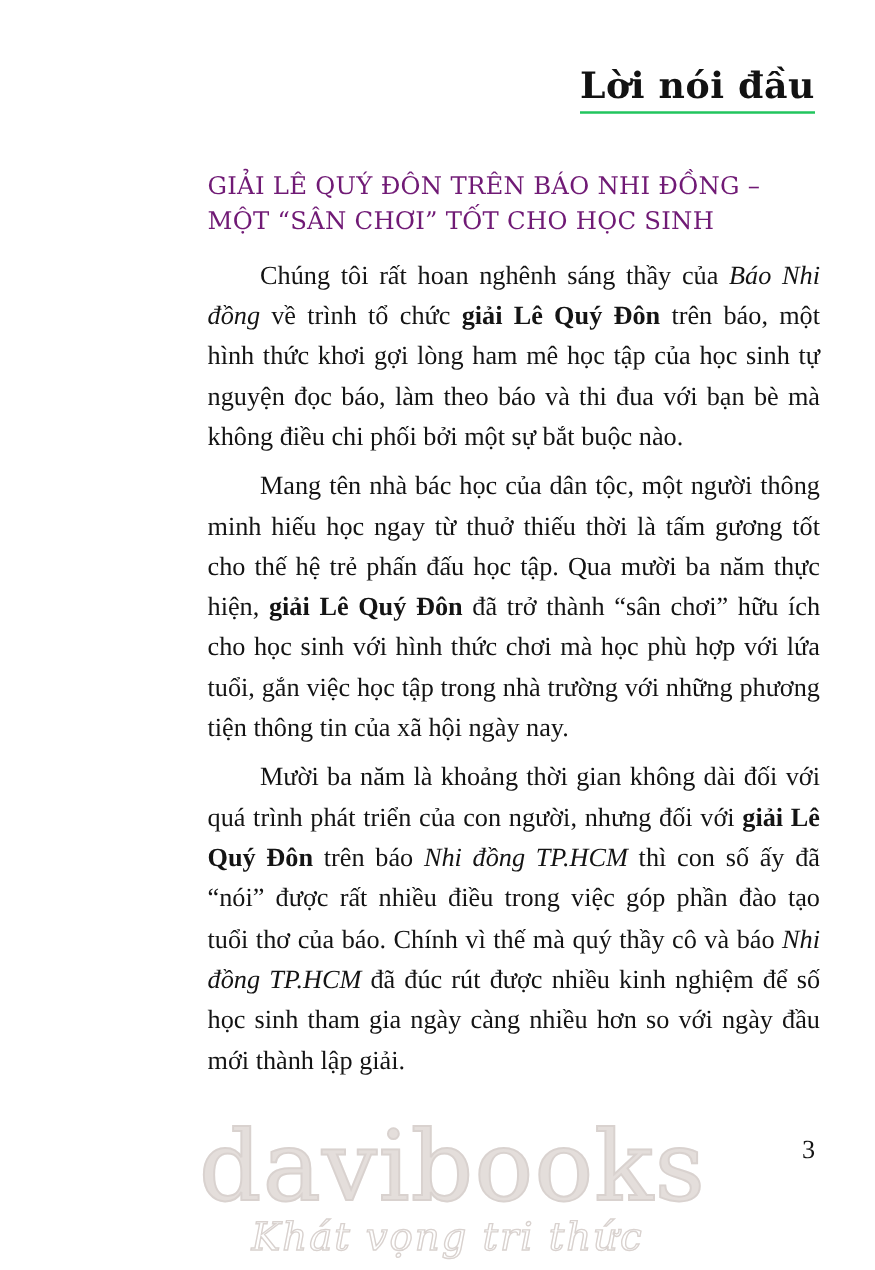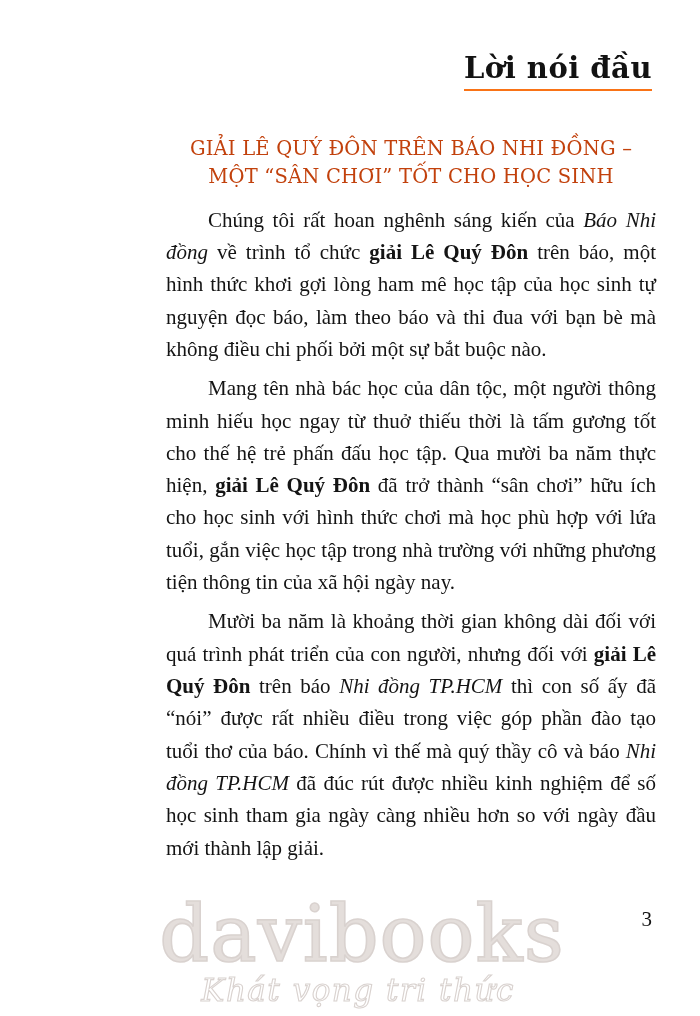--- a/index.html
+++ b/index.html
@@ -25,39 +25,39 @@
   .page-title {
     position: absolute;
     top: 52px;
     right: 48px;
     font-family: "DejaVu Serif", serif;
     font-size: 29px;
     font-weight: bold;
     letter-spacing: 0.5px;
     color: #121212;
     padding-bottom: 4px;
-    border-bottom: 2px solid #f97316;
+    border-bottom: 2px solid #22c55e;
     line-height: 1.15;
   }
 
   .content {
     position: absolute;
     top: 135px;
     left: 166px;
     width: 490px;
   }
 
   .heading {
     font-family: "DejaVu Serif", serif;
     font-size: 19.5px;
     line-height: 1.45;
     letter-spacing: 0.2px;
-    color: #c2410c;
+    color: #701a75;
     margin: 0 0 12px 0;
-    text-align: center;
+    text-align: left;
   }
 
   p.para {
     font-size: 21px;
     line-height: 1.54;
     margin: 0 0 7px 0;
     text-align: justify;
     text-justify: inter-word;
     text-indent: 42px;
     color: #141414;
@@ -113,21 +113,21 @@
 </head>
 <body>
 
 <div class="page">
 
   <div class="page-title">Lời nói đầu</div>
 
   <div class="content">
     <div class="heading">GIẢI LÊ QUÝ ĐÔN TRÊN BÁO NHI ĐỒNG – MỘT “SÂN CHƠI” TỐT CHO HỌC SINH</div>
     <div id="paragraph-list">
-        <p class="para"><span>Chúng tôi rất hoan nghênh sáng kiến của </span><span class="i">Báo Nhi đồng</span><span> về trình tổ chức </span><span class="b">giải Lê Quý Đôn</span><span> trên báo, một hình thức khơi gợi lòng ham mê học tập của học sinh tự nguyện đọc báo, làm theo báo và thi đua với bạn bè mà không điều chi phối bởi một sự bắt buộc nào.</span></p>
+        <p class="para"><span>Chúng tôi rất hoan nghênh sáng thầy của </span><span class="i">Báo Nhi đồng</span><span> về trình tổ chức </span><span class="b">giải Lê Quý Đôn</span><span> trên báo, một hình thức khơi gợi lòng ham mê học tập của học sinh tự nguyện đọc báo, làm theo báo và thi đua với bạn bè mà không điều chi phối bởi một sự bắt buộc nào.</span></p>
         <p class="para"><span>Mang tên nhà bác học của dân tộc, một người thông minh hiếu học ngay từ thuở thiếu thời là tấm gương tốt cho thế hệ trẻ phấn đấu học tập. Qua mười ba năm thực hiện, </span><span class="b">giải Lê Quý Đôn</span><span> đã trở thành “sân chơi” hữu ích cho học sinh với hình thức chơi mà học phù hợp với lứa tuổi, gắn việc học tập trong nhà trường với những phương tiện thông tin của xã hội ngày nay.</span></p>
         <p class="para"><span>Mười ba năm là khoảng thời gian không dài đối với quá trình phát triển của con người, nhưng đối với </span><span class="b">giải Lê Quý Đôn</span><span> trên báo </span><span class="i">Nhi đồng TP.HCM</span><span> thì con số ấy đã “nói” được rất nhiều điều trong việc góp phần đào tạo tuổi thơ của báo. Chính vì thế mà quý thầy cô và báo </span><span class="i">Nhi đồng TP.HCM</span><span> đã đúc rút được nhiều kinh nghiệm để số học sinh tham gia ngày càng nhiều hơn so với ngày đầu mới thành lập giải.</span></p>
       </div>
   </div>
 
   <div class="page-number">3</div>
 
   <div class="watermark">
     <span class="wm-main">davibooks</span>
     <span class="wm-sub">Khát vọng tri thức</span>

